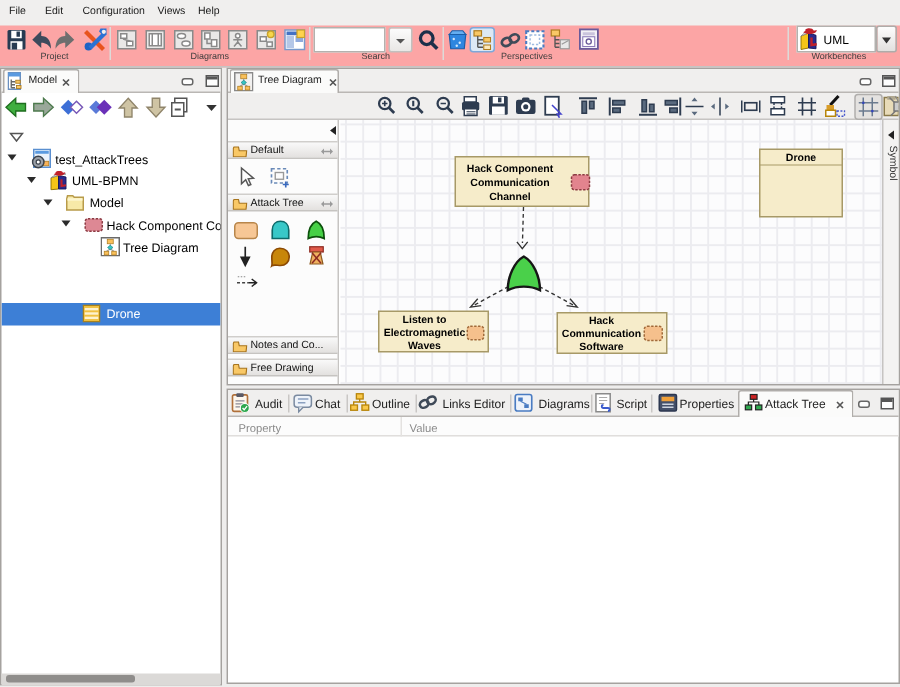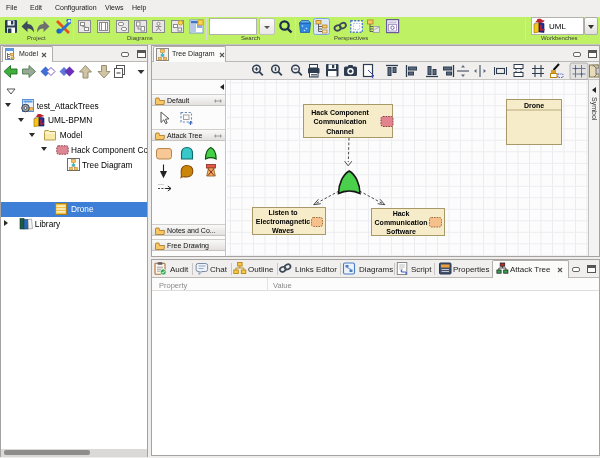--- a/index.html
+++ b/index.html
@@ -4,21 +4,21 @@
 <style>
 * { margin:0; padding:0; box-sizing:border-box; }
 html,body { width:600px; height:458px; }
 body { font-family:"Liberation Sans",sans-serif; background:#eeedec; position:relative; overflow:hidden; color:#000; }
 .abs { position:absolute; }
 svg { display:block; position:absolute; }
 
 #menubar { position:absolute; left:0; top:0; width:600px; height:17px; background:#f0efee; }
 #menubar span { position:absolute; top:4px; font-size:7px; color:#1a1a1a; }
 
-#toolbar { position:absolute; left:0; top:17px; width:600px; height:28px; background:#bef264; border-bottom:1px solid #c6c4c2; }
+#toolbar { position:absolute; left:0; top:17px; width:600px; height:28px; background:#fca5a5; border-bottom:1px solid #c6c4c2; }
 .tlabel { position:absolute; top:18px; font-size:6px; color:#3c3c3c; }
 .tsep { position:absolute; top:1px; width:1px; height:22px; background:#dddbd9; }
 
 .panel { position:absolute; background:#fff; border:1px solid #a5a29f; }
 .tabbar { position:absolute; left:0; top:0; right:0; height:16px; background:#f0efee; border-bottom:1px solid #bab7b4; }
 .tab-active { position:absolute; top:0; height:16px; background:#fbfbfa; border:1px solid #b0adaa; border-bottom:none; border-radius:2px 2px 0 0; }
 .tab-label { font-size:7px; color:#222; position:absolute; top:4px; white-space:nowrap; }
 .minbtn { position:absolute; width:8px; height:5px; border:1px solid #666; border-radius:2px; background:#fdfdfd; }
 .maxbtn { position:absolute; width:9px; height:8px; border:1px solid #555; background:#fdfdfd; }
 .maxbtn div { position:absolute; left:0; top:0; right:0; height:2px; background:#555; }
@@ -289,29 +289,20 @@
       <span class="ttxt" style="left:81px;">Tree Diagram</span>
     </div>
     <div class="trow" style="top:103.6px;background:#3d7fd6;">
       <svg width="12" height="12" viewBox="0 0 12 12" style="left:54.4px;top:1.5px;">
         <rect x="0.5" y="0.5" width="11" height="11" fill="#f0c040" stroke="#a8821e"></rect>
         <rect x="1.5" y="2.3" width="9" height="1.6" fill="#fdf2cf"></rect>
         <rect x="1.5" y="5.2" width="9" height="1.6" fill="#fdf2cf"></rect>
         <rect x="1.5" y="8.1" width="9" height="1.6" fill="#fdf2cf"></rect>
       </svg>
       <span class="ttxt" style="left:70px;color:#fff;">Drone</span>
-    </div>
-    <div class="trow" style="top:118.4px;">
-      <div class="caret-c" style="left:3px;top:4px;"></div>
-      <svg width="14" height="13" viewBox="0 0 14 13" style="left:17.5px;top:1px;">
-        <rect x="1" y="1.5" width="4" height="10.5" fill="#1e5a46" stroke="#0e3a2c" stroke-width="0.6"></rect>
-        <rect x="5" y="2.5" width="4" height="9.5" fill="#2a6ab0" stroke="#14406e" stroke-width="0.6"></rect>
-        <path d="M9 2.5 L12.5 2 L13.5 11.5 L9.5 12 Z" fill="#f4f4f4" stroke="#888" stroke-width="0.6"></path>
-      </svg>
-      <span class="ttxt" style="left:33.8px;">Library</span>
     </div>
   </div>
   <div class="abs" style="left:0;top:403px;width:146px;height:8px;background:#dbd9d7;">
     <div style="position:absolute;left:3px;top:1px;width:86px;height:5px;background:#8f8d8b;border-radius:2px;"></div>
   </div>
 </div>
 
 <div class="panel" id="editor" style="left:151px; top:45px; width:449px; height:212px;">
   <div class="tabbar">
     <div class="tab-active" style="left:1px; width:73px;"></div>

